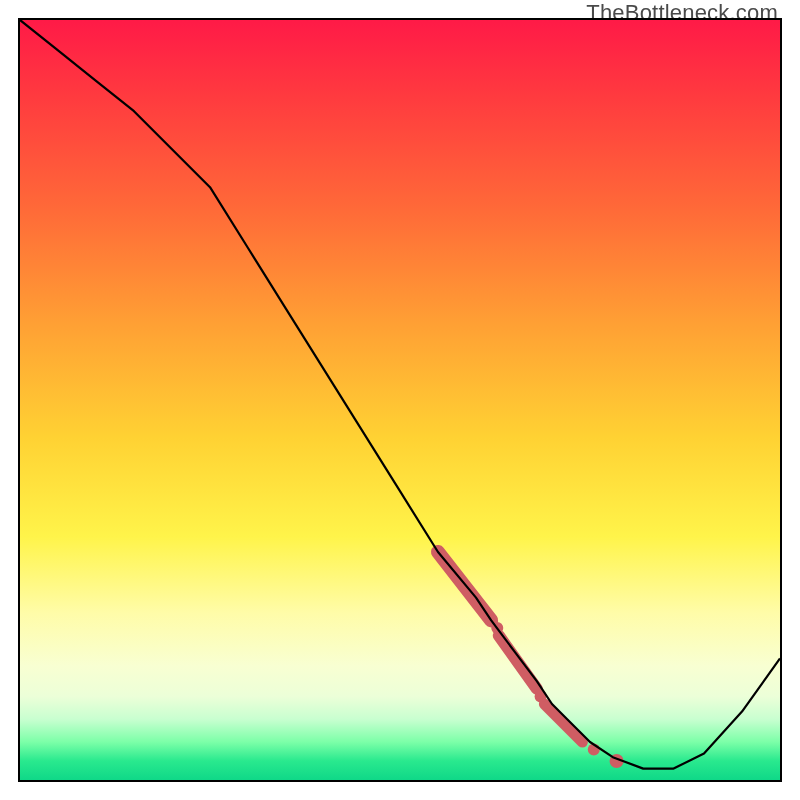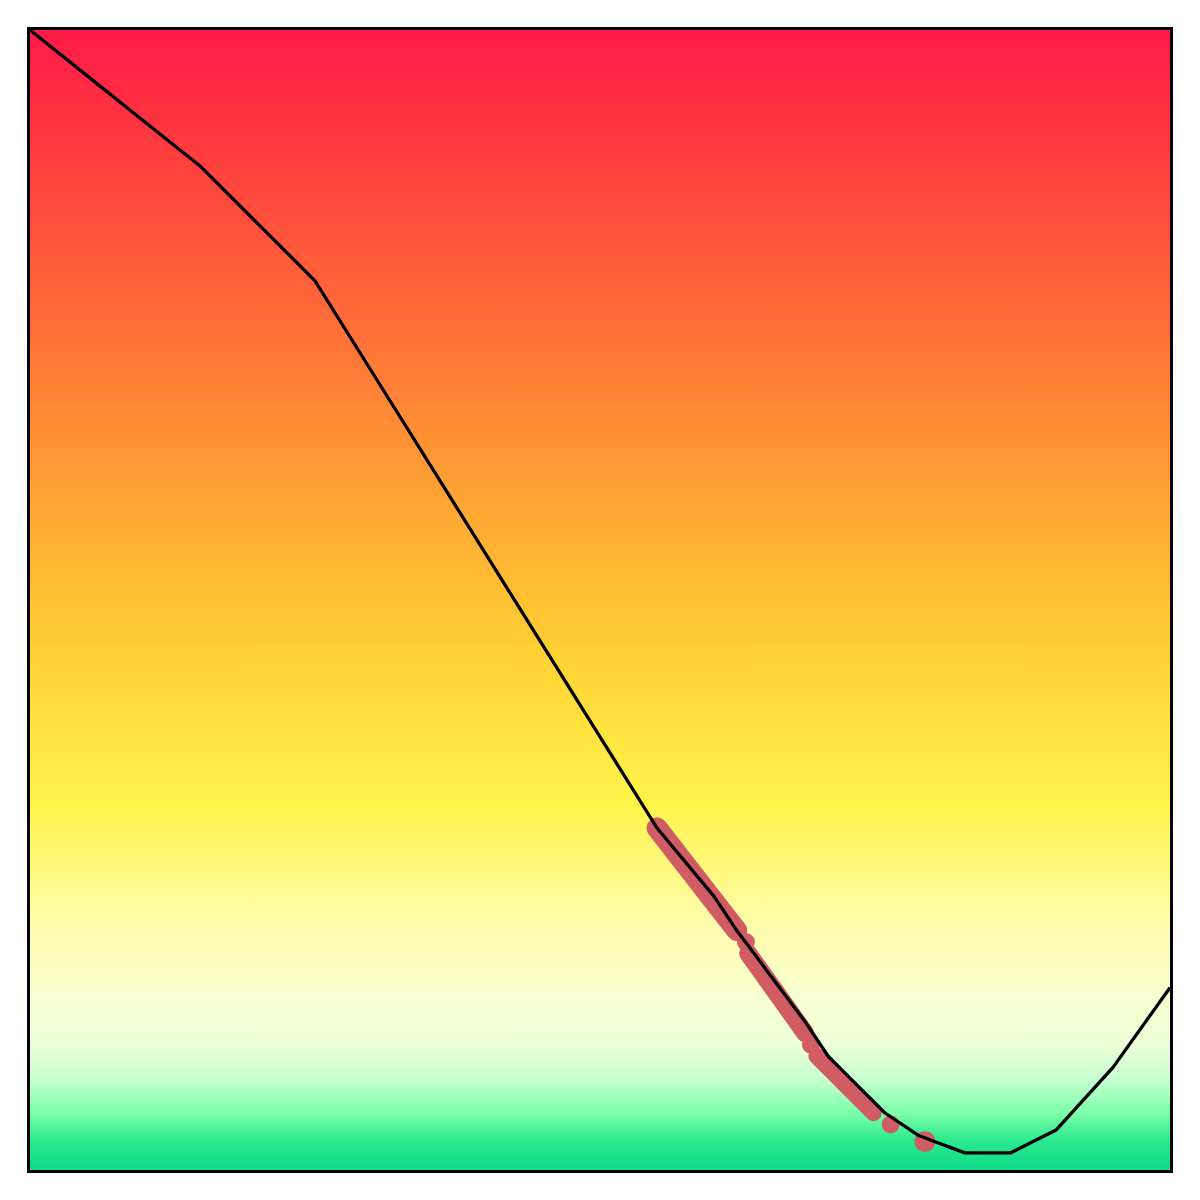--- a/index.html
+++ b/index.html
@@ -57,20 +57,21 @@
     top: 0;
     width: 100%;
     height: 100%;
   }
   
 </style>
 </head>
 <body>
 
 <div class="frame">
+  <div class="watermark">TheBottleneck.com</div>
   <div class="plot-area">
     <svg class="curve" viewBox="0 0 760 760" preserveAspectRatio="none">
       <g id="svg-layer">
           <path d="M418.00000000000006 532 L471.2 600.4 " stroke="#cf5d63" stroke-width="14" stroke-linecap="round" fill="none"></path>
           <path d="M478.8 615.6 L516.8000000000001 668.8 " stroke="#cf5d63" stroke-width="12" stroke-linecap="round" fill="none"></path>
           <path d="M524.4 684 L562.4 722 " stroke="#cf5d63" stroke-width="11" stroke-linecap="round" fill="none"></path>
           <circle cx="477.28000000000003" cy="608" r="6" fill="#cf5d63"></circle>
           <circle cx="520.6" cy="676.4" r="6" fill="#cf5d63"></circle>
           <circle cx="573.8" cy="729.6" r="6" fill="#cf5d63"></circle>
           <circle cx="596.6" cy="741" r="7" fill="#cf5d63"></circle>

